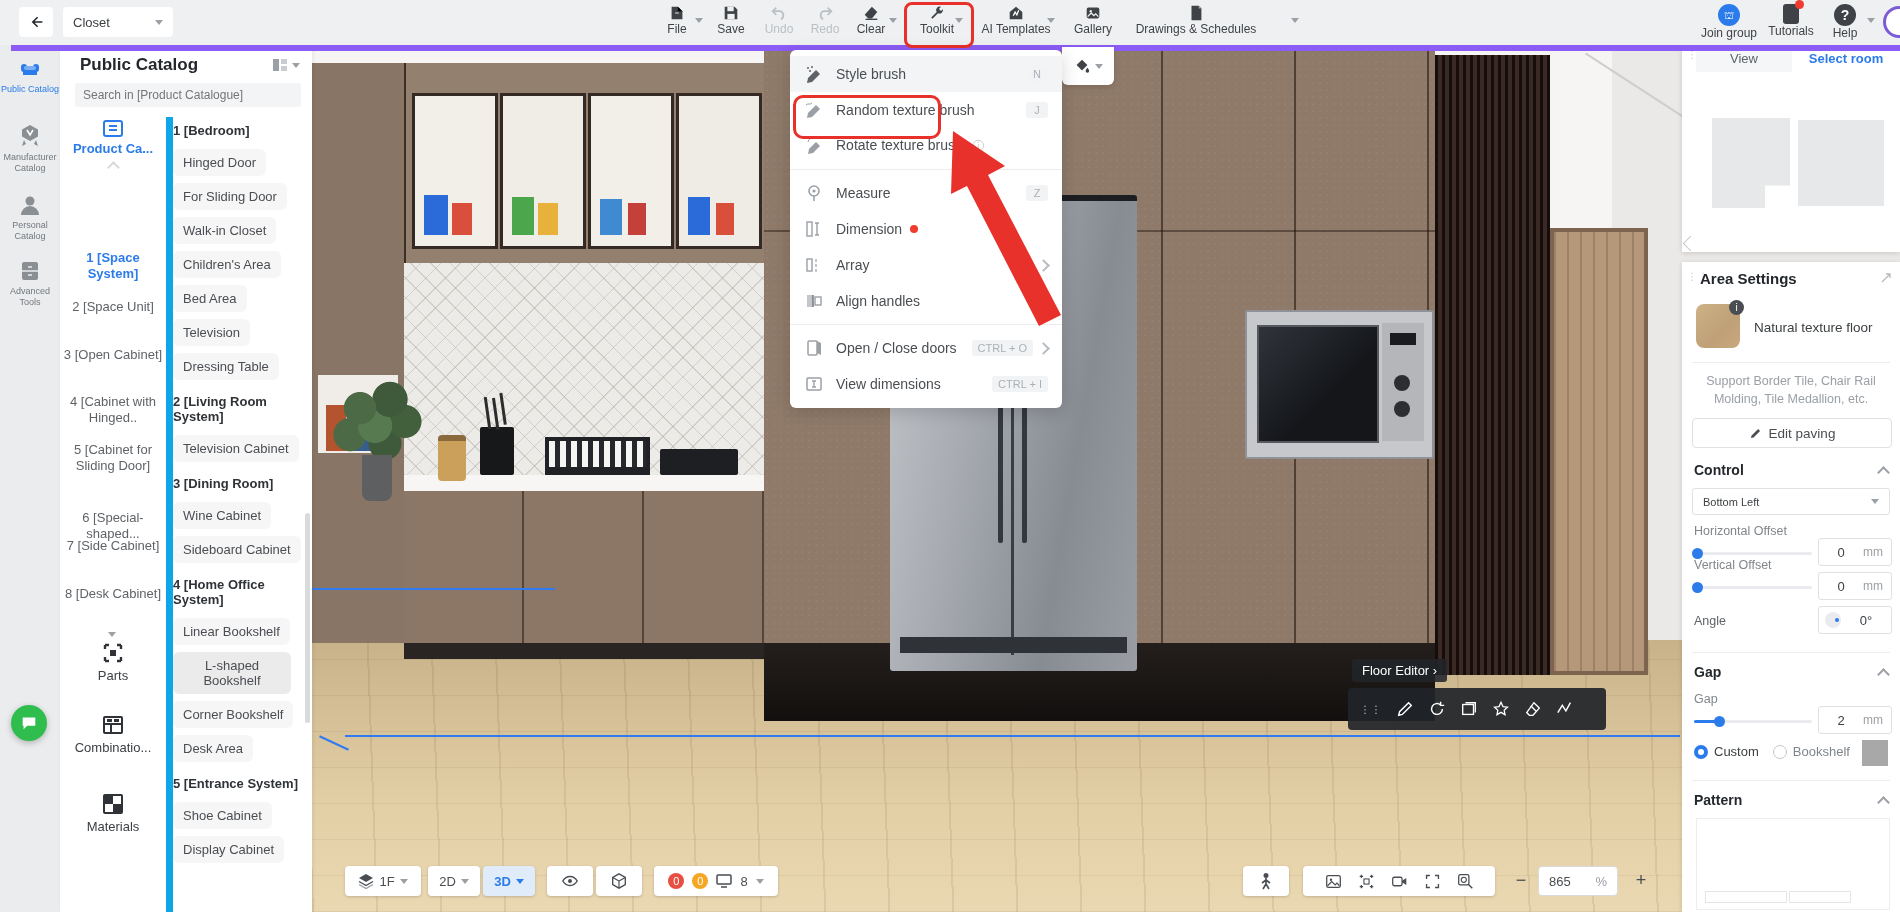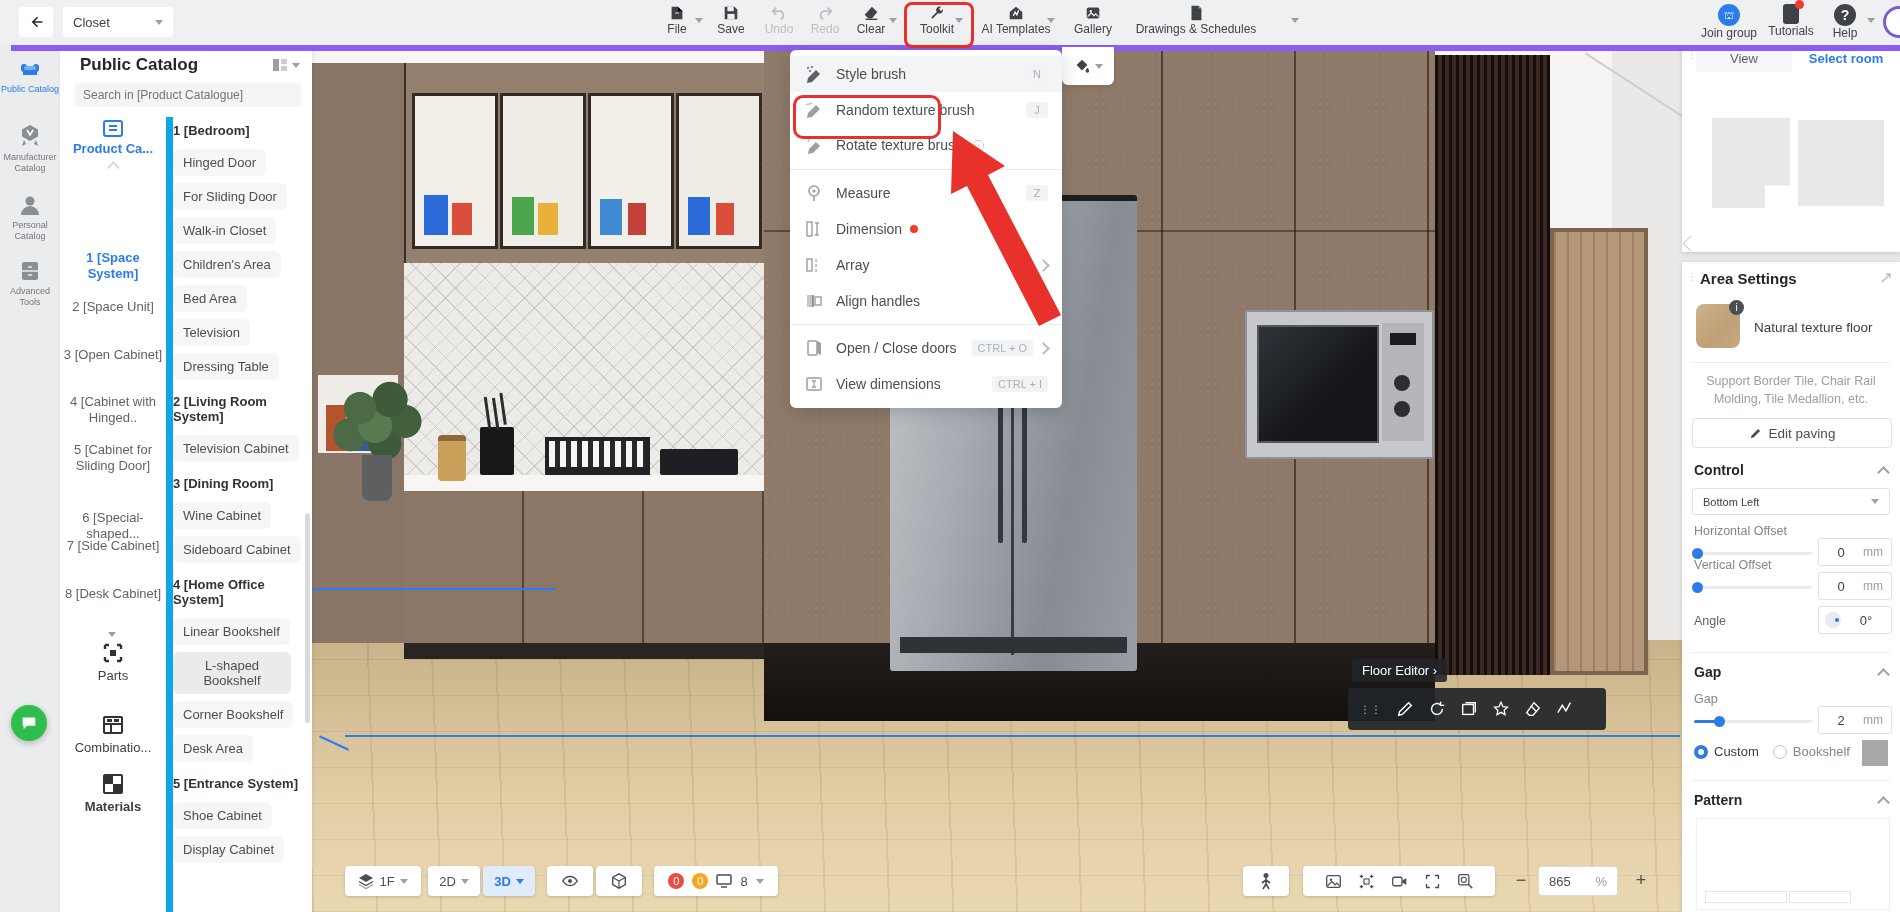--- a/index.html
+++ b/index.html
@@ -467,21 +467,21 @@
       </div>
       <div class="cat-tool" style="top:597px;">
         <svg width="22" height="22" viewBox="0 0 22 22">
             <rect x="2" y="3" width="18" height="16" rx="1" fill="none" stroke="#2f3337" stroke-width="2"></rect>
             <path d="M2 10h18M9 10v9" stroke="#2f3337" stroke-width="2"></path>
             <rect x="5" y="5" width="5" height="3" fill="#2f3337"></rect>
             <rect x="12" y="5" width="5" height="3" fill="#2f3337"></rect>
           </svg>
         <span>Combinatio...</span>
       </div>
-      <div class="cat-tool" style="top:656px;font-weight:bold;">
+      <div class="cat-tool" style="top:676px;">
         <svg width="22" height="22" viewBox="0 0 22 22">
             <rect x="2" y="2" width="18" height="18" rx="1" fill="none" stroke="#2f3337" stroke-width="2"></rect>
             <rect x="2" y="2" width="9" height="9" fill="#2f3337"></rect>
             <rect x="11" y="11" width="9" height="9" fill="#2f3337"></rect>
           </svg>
         <span>Materials</span>
       </div>
     </div>
 
     <div id="items-col">

